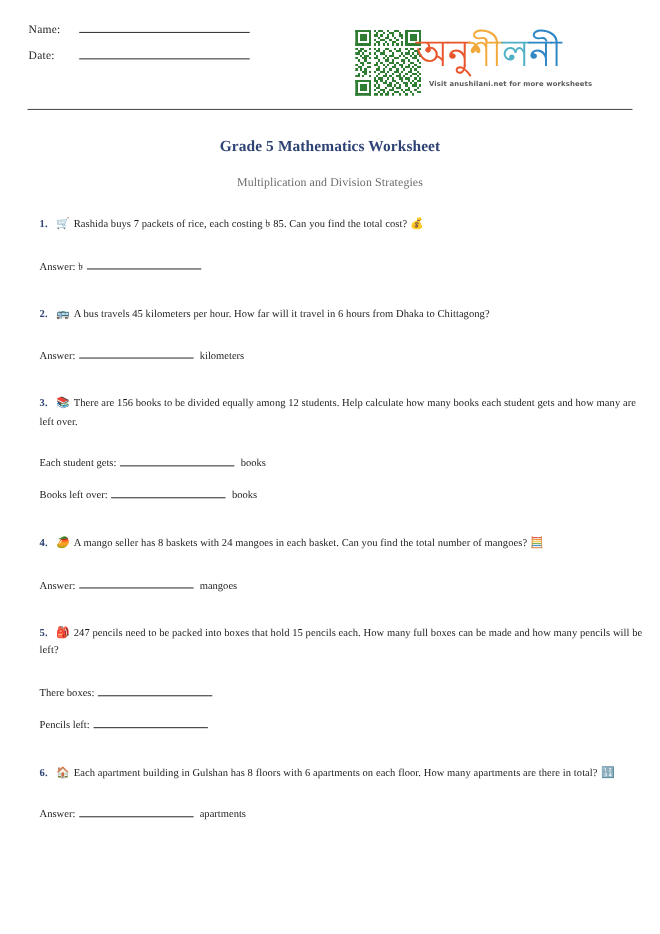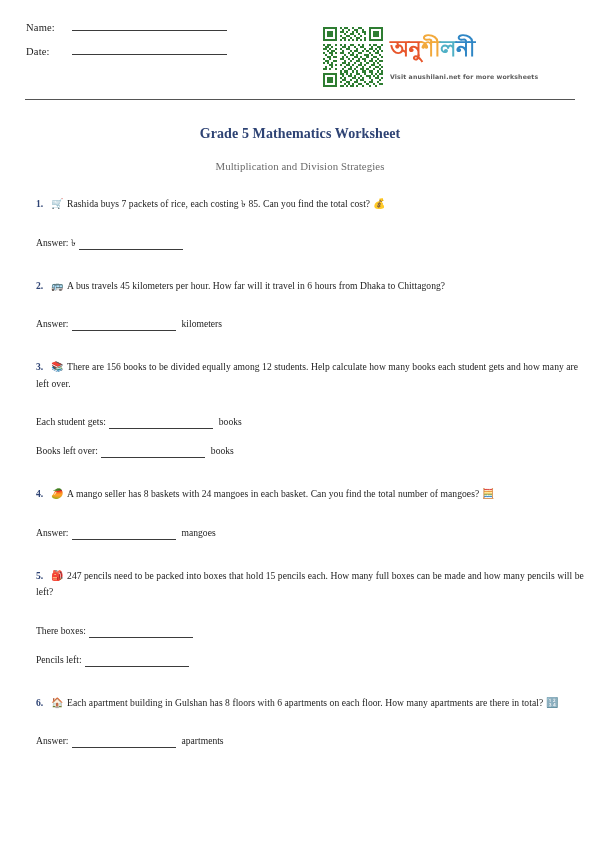--- a/index.html
+++ b/index.html
@@ -69,27 +69,27 @@
     top: 0;
     width: 62px;
     height: 62px;
     background: #ffffff;
     padding: 1px;
     box-sizing: border-box;
   }
   .qr svg { display: block; }
   .logo-word {
     position: absolute;
-    left: 68px;
+    left: 56px;
     top: 2px;
     width: 128px;
     height: 42px;
     font-family: "DejaVu Sans", sans-serif;
-    font-size: 22px;
-    font-weight: 700;
+    font-size: 34px;
+    font-weight: 400;
     line-height: 42px;
     white-space: nowrap;
     letter-spacing: -0.5px;
   }
   .logo-word span { display: inline; }
   .lg1 { color: #e8562b; }
   .lg2 { color: #e8562b; }
   .lg3 { color: #f2a93b; }
   .lg4 { color: #f2a93b; }
   .lg5 { color: #7fb84a; }
@@ -166,21 +166,21 @@
   }
   .emoji {
     font-family: "DejaVu Sans", sans-serif;
     font-size: 10px;
   }
   .ans-row {
     font-size: 9.6px;
     line-height: 15px;
     color: #1c1c1c;
     display: flex;
-    align-items: flex-end;
+    align-items: flex-start;
     white-space: nowrap;
   }
   .ans-label { flex: 0 0 auto; }
   .ans-line {
     display: inline-block;
     border-bottom: 1.1px solid #3b3b3b;
     width: 104px;
     height: 9px;
     margin: 0 6px 0 3px;
   }

